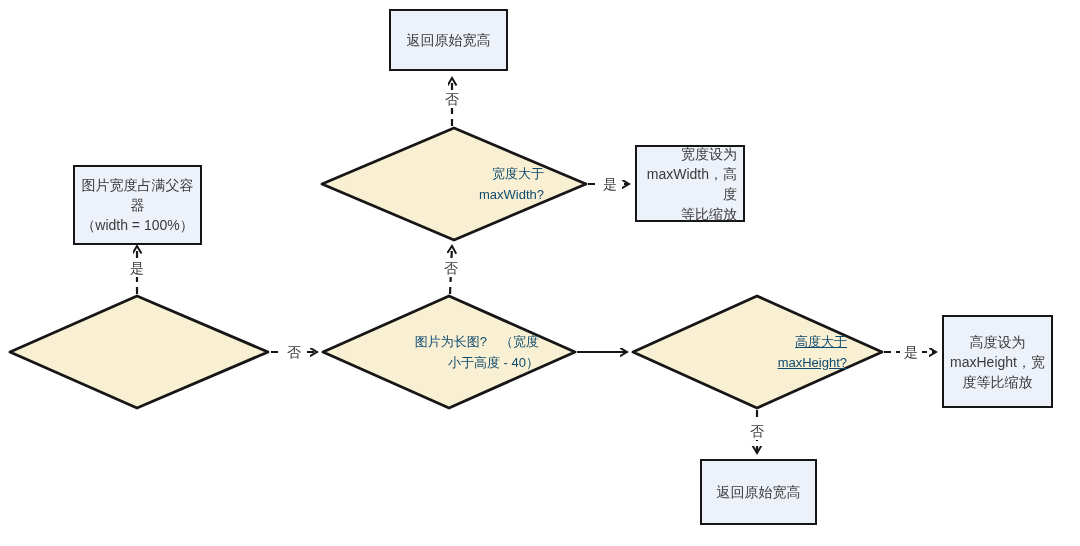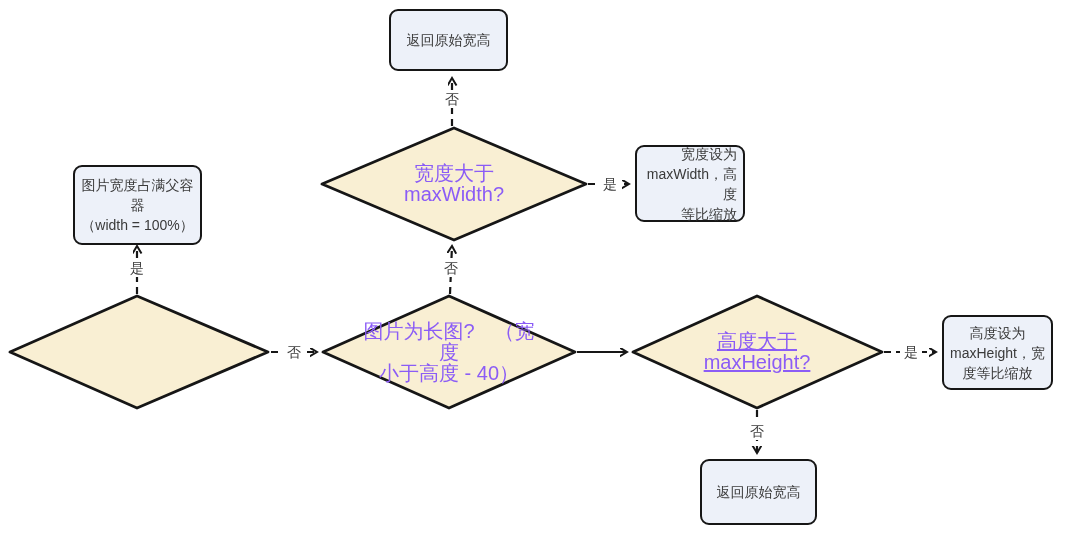--- a/index.html
+++ b/index.html
@@ -16,29 +16,29 @@
     box-sizing:border-box;
     display:flex;align-items:center;justify-content:center;
     text-align:center;
     color:#3a3a3a;
     font-size:14px;line-height:20px;
     white-space:pre-line;
   }
   .process{
     background:#edf1f9;
     border:2.5px solid #161616;
-    border-radius:9px;
+    border-radius:0;
     padding:4px 6px;
   }
   .diamond-label{
     position:absolute;
     transform:translate(-50%,-50%);
-    text-align:center;
-    color:#8b5cf6;
-    font-size:20px;line-height:21px;
+    text-align:right;
+    color:#0c4a6e;
+    font-size:13px;line-height:21px;
     white-space:pre-line;
     width:180px;
   }
   .edge-label{
     position:absolute;
     transform:translate(-50%,-50%);
     background:#ffffff;
     color:#3a3a3a;
     font-size:14px;line-height:16px;
     padding:1px 4px;
@@ -73,21 +73,21 @@
 
   <div class="node process" style="left:389px;top:9px;width:119px;height:62px;">返回原始宽高</div>
 
   <div class="node process" style="left:73px;top:165px;width:129px;height:80px;">图片宽度占满父容器
 （width = 100%）</div>
 
   <div class="node process" style="left:635px;top:145px;width:110px;height:77px;text-align:right;">宽度设为
 maxWidth，高度
 等比缩放</div>
 
-  <div class="node process" style="left:942px;top:315px;width:111px;height:75px;">高度设为
+  <div class="node process" style="left:942px;top:315px;width:111px;height:93px;">高度设为
 maxHeight，宽
 度等比缩放</div>
 
   <div class="node process" style="left:700px;top:459px;width:117px;height:66px;">返回原始宽高</div>
 
   <div class="diamond-label" style="left:454px;top:184px;">宽度大于
 maxWidth?</div>
 
 
   <div class="diamond-label" style="left:449px;top:352px;">图片为长图?　（宽度

